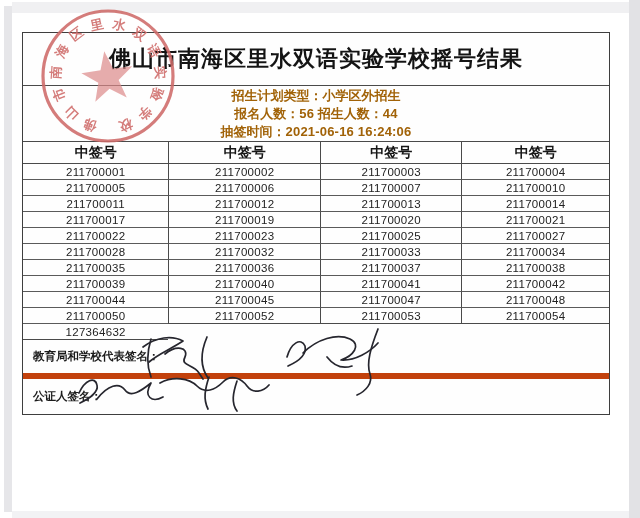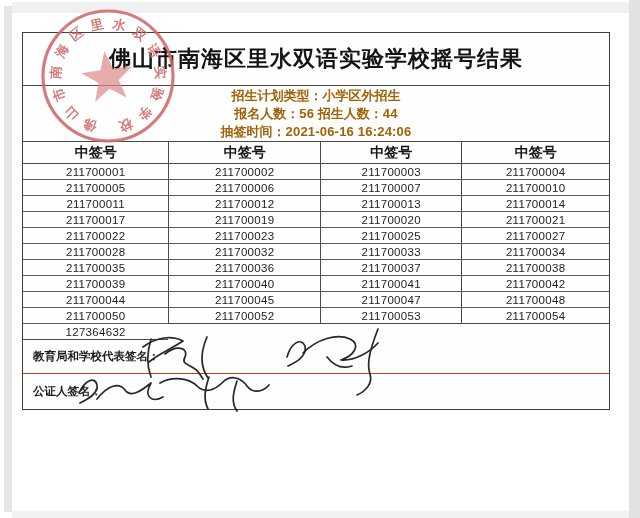--- a/index.html
+++ b/index.html
@@ -44,21 +44,21 @@
     height:15px; border-bottom:1px solid #5a5a5a;
     display:flex; align-items:center; justify-content:center;
     font-size:11.5px; font-weight:500; color:#222; letter-spacing:0.3px;
   }
   .td.lastrow { border-bottom:1px solid #4a4a4a; }
 
   .sig-row {
     display:flex; align-items:center; padding-left:10px;
     font-size:11.5px; font-weight:700; color:#1b1b1b;
   }
-  .sig-row-1 { height:33px; border-bottom:1px solid #c2410c; }
+  .sig-row-1 { height:33px; border-bottom:6px solid #c2410c; }
   .sig-row-2 { height:35px; }
 
   
   .seal-svg { position:absolute; left:33px; top:1px; pointer-events:none; }
   .sign-layer { position:absolute; left:0; top:0; pointer-events:none; }
 </style>
 </head>
 <body>
 
 <div class="photo">

